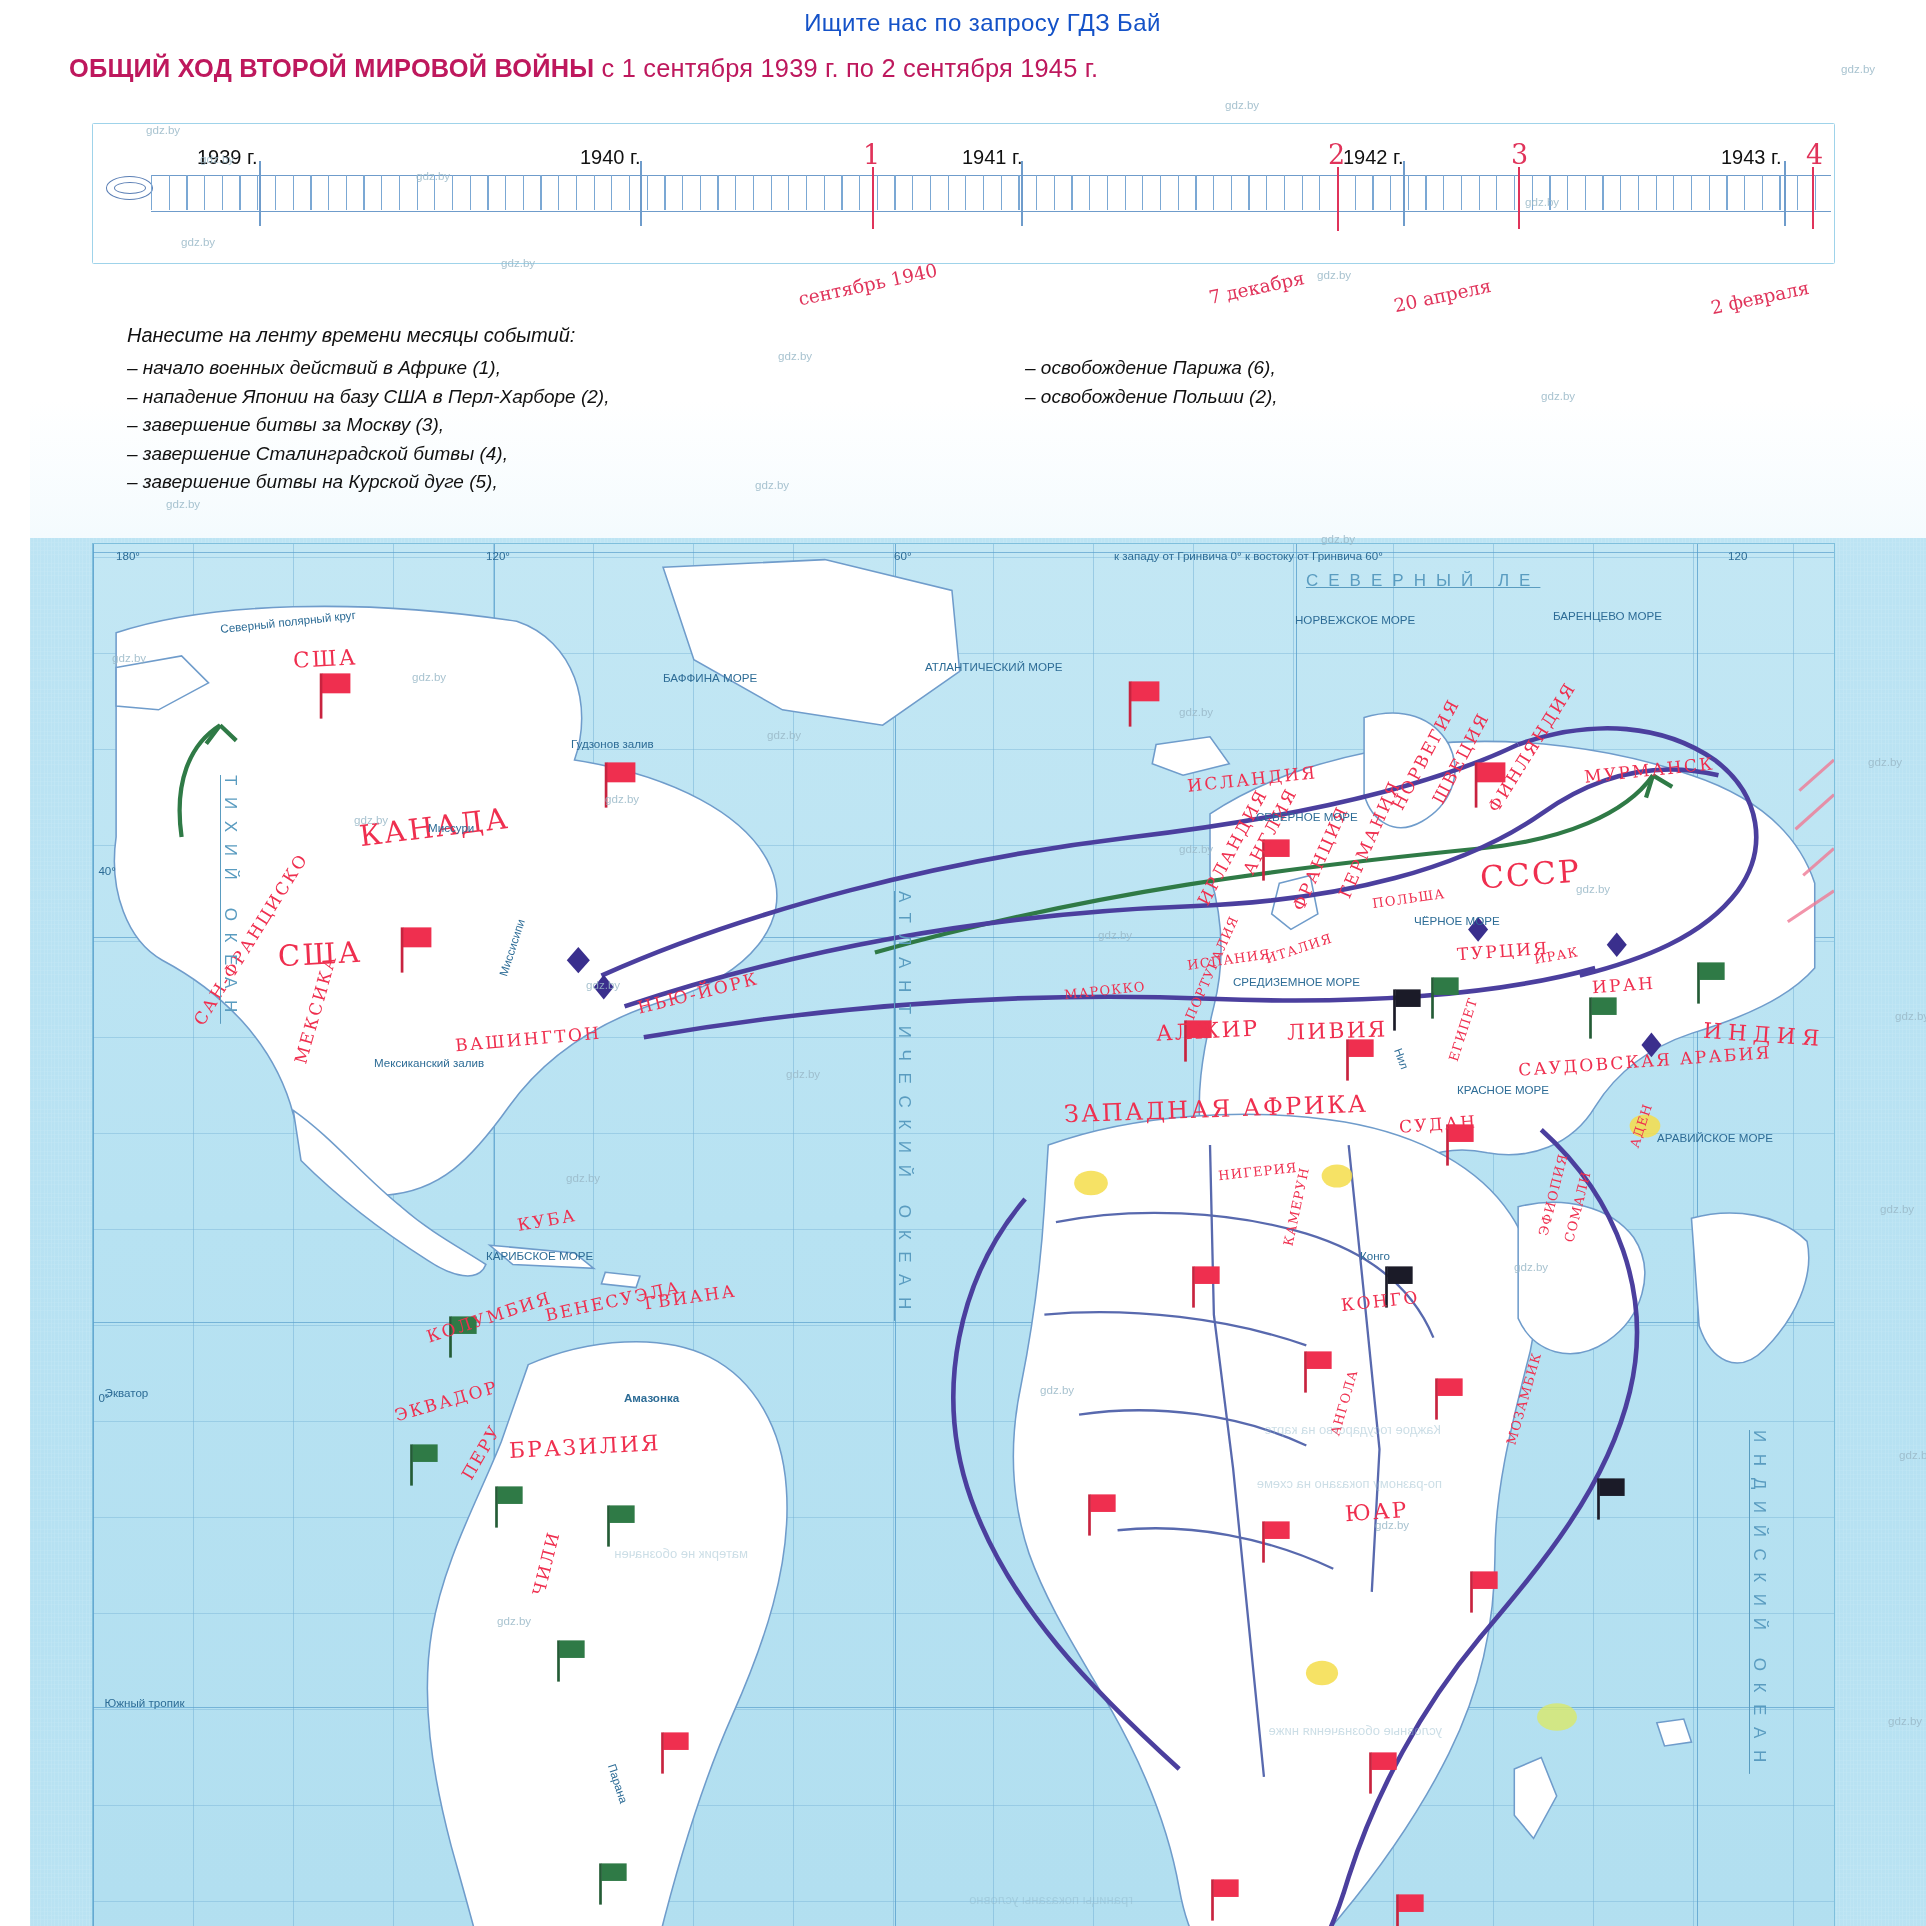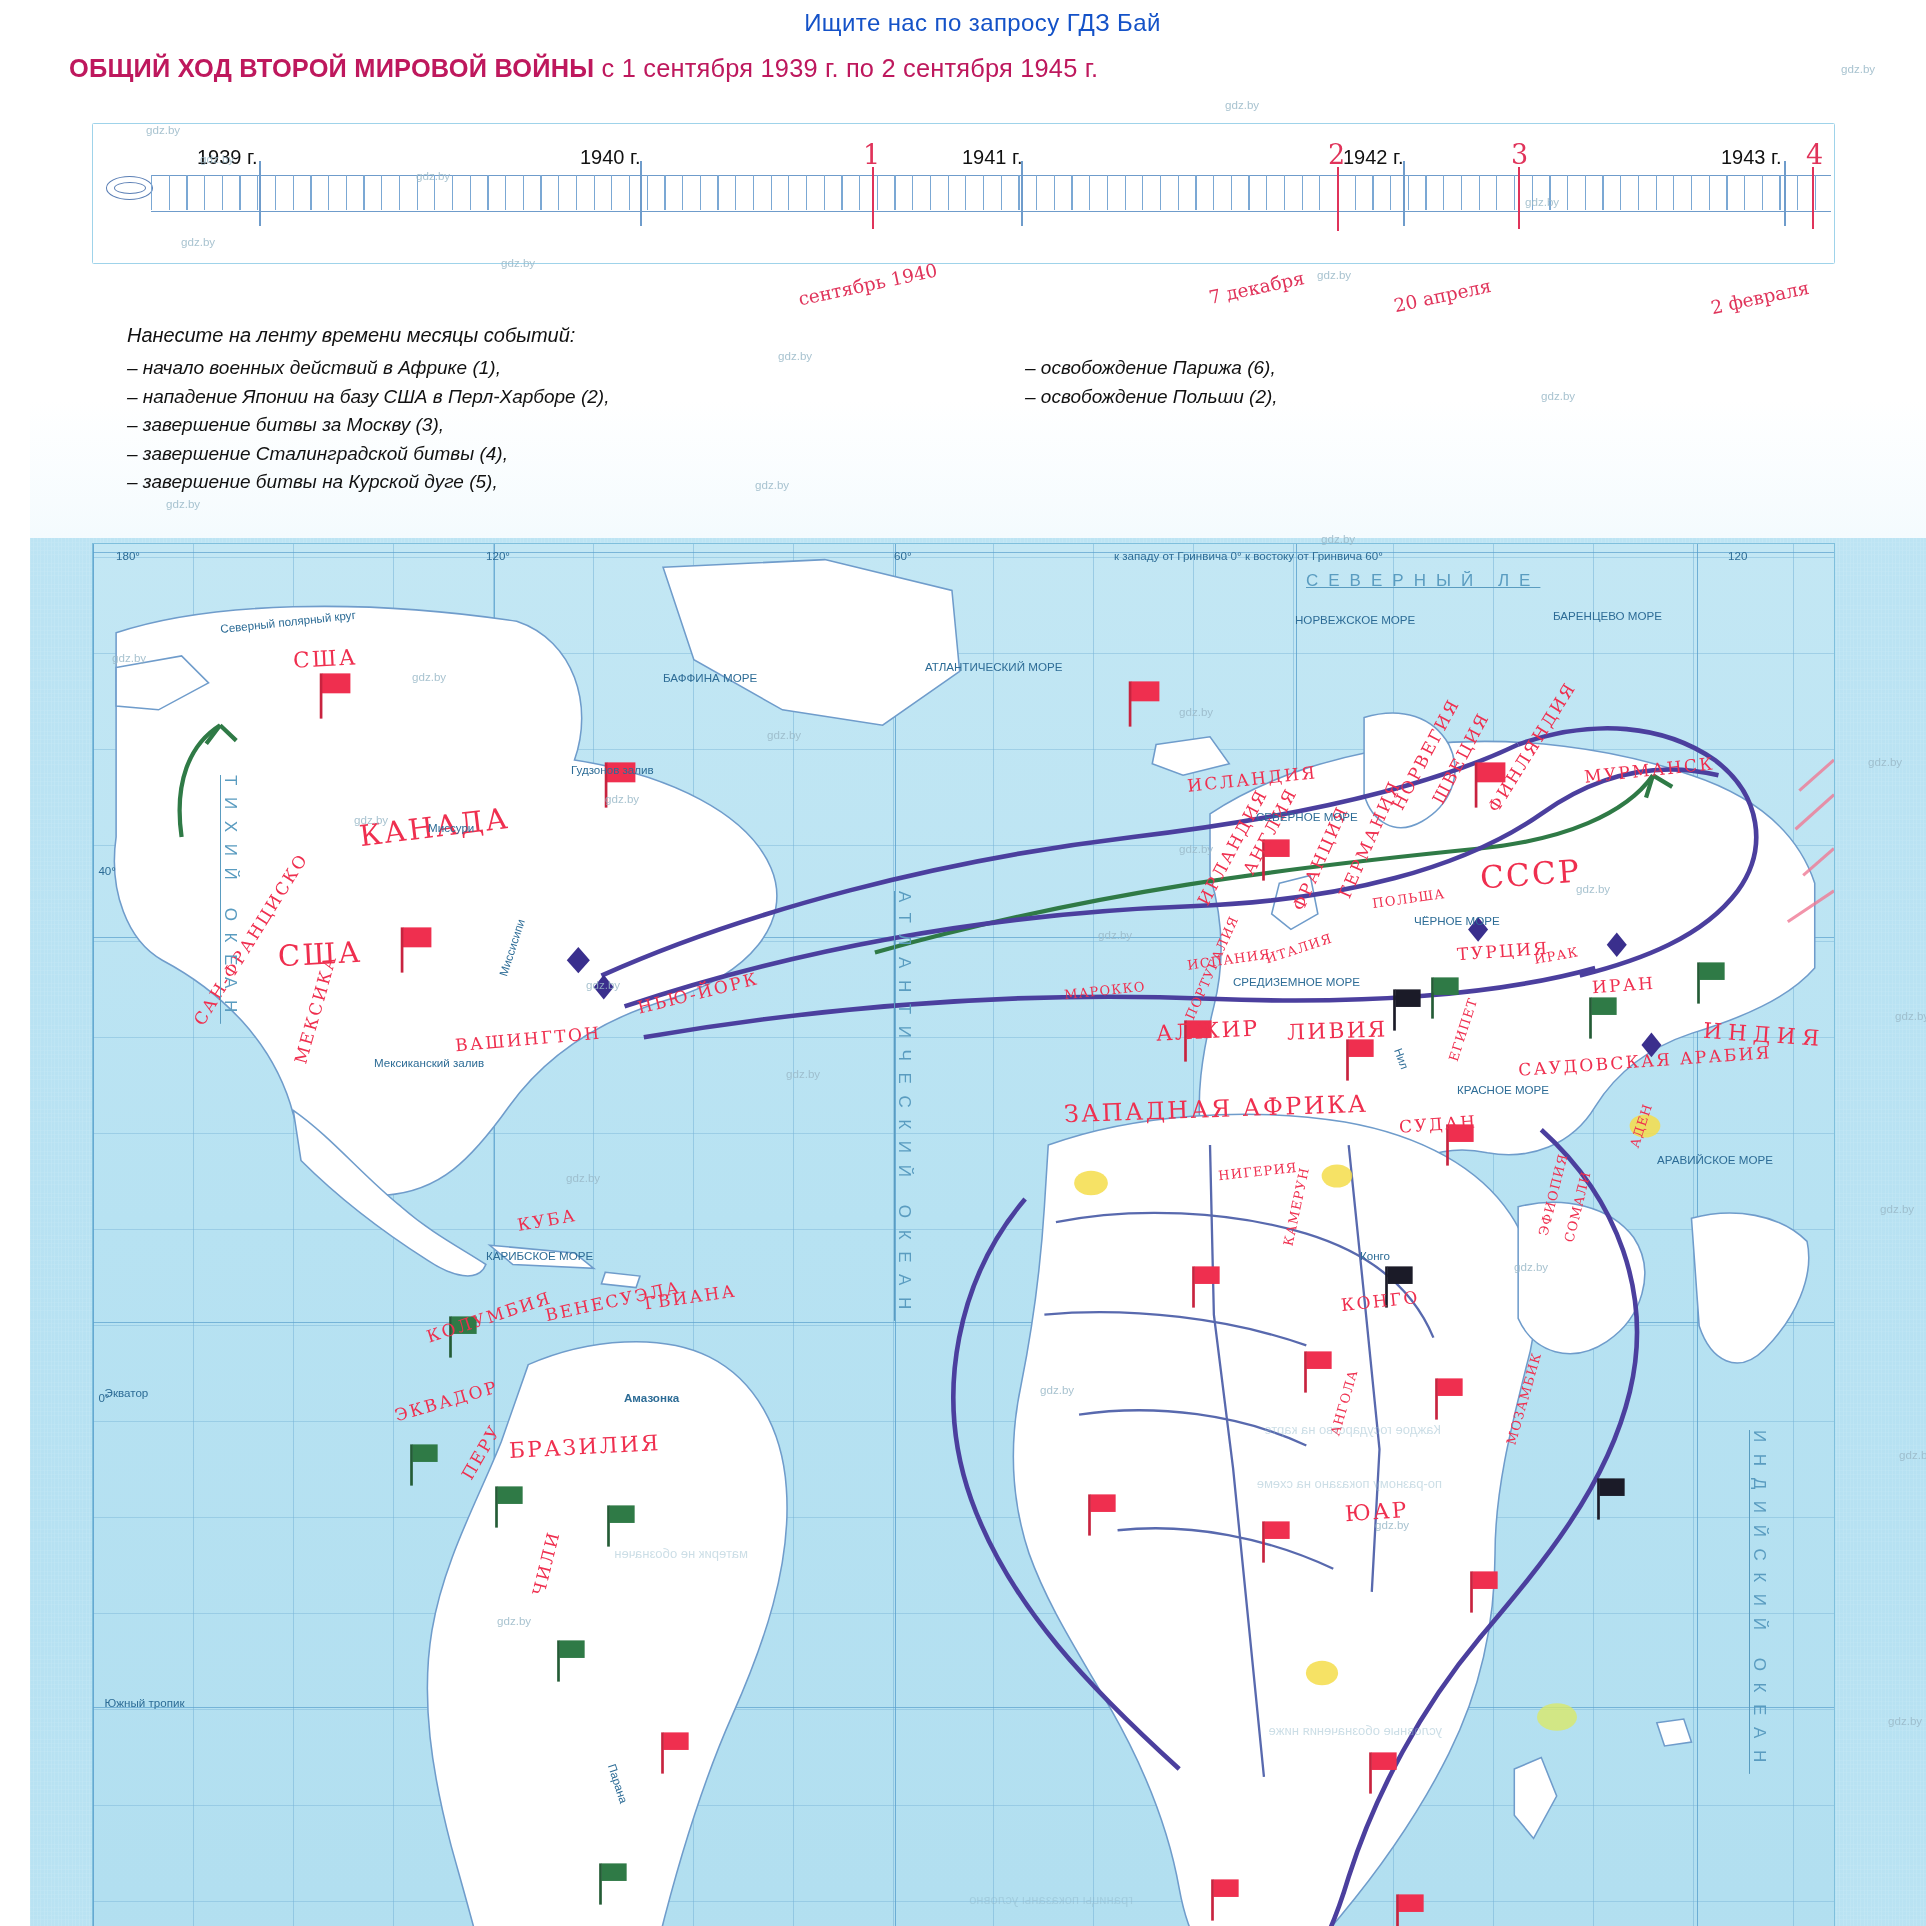--- a/index.html
+++ b/index.html
@@ -541,23 +541,23 @@
     <div class="maplbl ocean-big vert" style="left:1656px;top:886px;height:578px;">ИНДИЙСКИЙ ОКЕАН</div>
 
     <div class="maplbl" style="left:570px;top:127px;">БАФФИНА МОРЕ</div>
     <div class="maplbl" style="left:832px;top:116px;">АТЛАНТИЧЕСКИЙ МОРЕ</div>
     <div class="maplbl" style="left:1202px;top:69px;">НОРВЕЖСКОЕ МОРЕ</div>
     <div class="maplbl" style="left:1460px;top:65px;">БАРЕНЦЕВО МОРЕ</div>
     <div class="maplbl" style="left:1163px;top:266px;">СЕВЕРНОЕ МОРЕ</div>
     <div class="maplbl" style="left:1140px;top:431px;">СРЕДИЗЕМНОЕ МОРЕ</div>
     <div class="maplbl" style="left:1321px;top:370px;">ЧЁРНОЕ МОРЕ</div>
     <div class="maplbl" style="left:1364px;top:539px;">КРАСНОЕ МОРЕ</div>
-    <div class="maplbl" style="left:1564px;top:609px;">АРАВИЙСКОЕ МОРЕ</div>
+    <div class="maplbl" style="left:1564px;top:587px;">АРАВИЙСКОЕ МОРЕ</div>
     <div class="maplbl" style="left:393px;top:705px;">КАРИБСКОЕ МОРЕ</div>
-    <div class="maplbl" style="left:478px;top:193px;margin-top:26px;">Гудзонов залив</div>
+    <div class="maplbl" style="left:478px;top:193px;">Гудзонов залив</div>
     <div class="maplbl" style="left:281px;top:512px;">Мексиканский залив</div>
     <div class="maplbl" style="left:389px;top:397px;transform:rotate(-72deg);">Миссисипи</div>
     <div class="maplbl" style="left:335px;top:277px;">Миссури</div>
     <div class="maplbl" style="left:531px;top:847px;font-weight:bold;">Амазонка</div>
     <div class="maplbl" style="left:1298px;top:508px;transform:rotate(70deg);">Нил</div>
     <div class="maplbl" style="left:1267px;top:705px;">Конго</div>
     <div class="maplbl" style="left:505px;top:1233px;transform:rotate(72deg);">Парана</div>
 
     <div class="ghost" style="left:963px;top:878px;width:385px;">Каждое государство на карте</div>
     <div class="ghost" style="left:925px;top:932px;width:424px;">по-разному показано на схеме</div>

